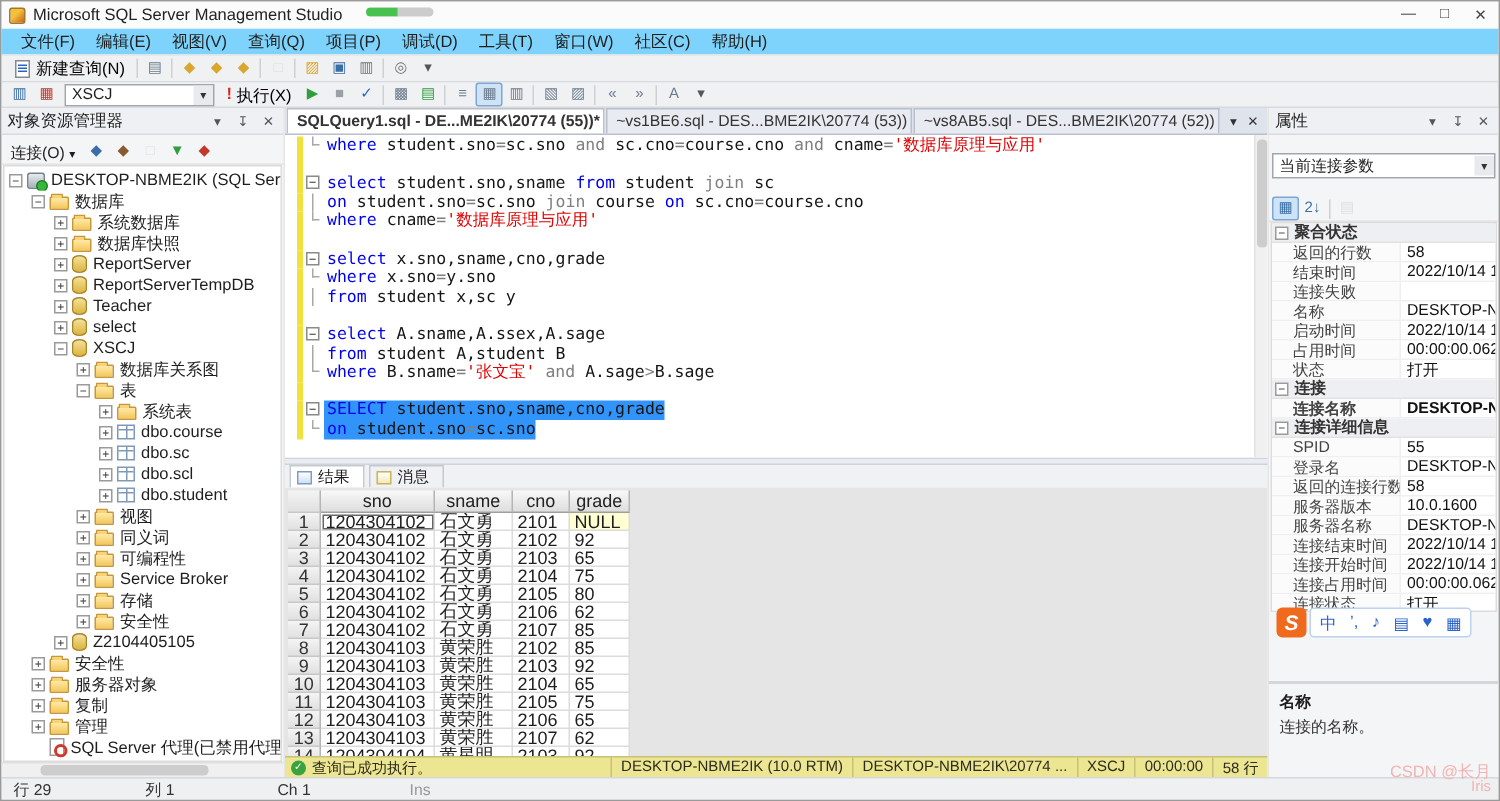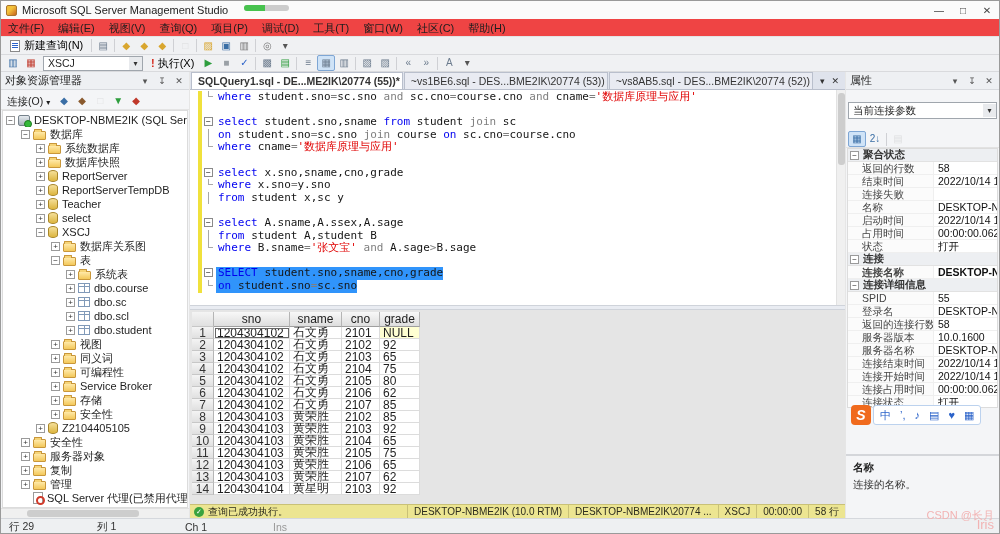--- a/index.html
+++ b/index.html
@@ -11,21 +11,21 @@
   
   .titlebar{height:18px;background:#fbfbfb;display:flex;align-items:center;padding:0 5px;gap:5px;position:relative}
   .appicon{width:11px;height:11px;border-radius:2px;background:linear-gradient(135deg,#f3c13a 40%,#c8641e);border:1px solid #a9742c;flex:none}
   .wtitle{font-size:11px;color:#222;white-space:nowrap}
   .ppill{position:absolute;left:243px;top:4px;width:45px;height:6px;border-radius:3px;background:#cccccc;overflow:hidden}
   .ppill .gg{position:absolute;left:0;top:0;height:100%;width:46%;background:#47c24e}
   .wctrls{margin-left:auto;display:flex;gap:10px;color:#444;font-size:10px}
   .wc{width:14px;text-align:center;cursor:default}
 
   
-  .menubar{height:18px;background:#ef4444;display:flex;padding-left:0;border-bottom:1px solid #e3e3e3}
+  .menubar{height:18px;background:#7dd3fc;display:flex;align-items:center;padding-left:6px;border-bottom:1px solid #e3e3e3}
   .menu-item{padding:2px 7px;white-space:nowrap}
   .toolbar{height:18px;background:#f0f1f3;border-bottom:1px solid #d9dadd;display:flex;align-items:center;padding-left:3px}
   .tbi{width:18px;height:16px;display:inline-flex;align-items:center;justify-content:center;border:1px solid transparent;border-radius:2px;flex:none}
   .tbi .glyph{font-size:10px;line-height:1}
   .tbi.toggled{background:#cfe3f7;border-color:#7ea6d4}
   .tbi.disabled{opacity:.35}
   .tbsep{width:1px;height:13px;background:#cfd0d4;margin:0 2px;display:inline-block;flex:none}
   .iconhost{display:inline-flex;align-items:center}
   .nq{display:inline-flex;align-items:center;gap:4px;background:transparent;border:1px solid transparent;font:inherit;padding:1px 5px;white-space:nowrap}
   .nq-ico{width:10px;height:12px;background:#fff;border:1px solid #8a8a8a;position:relative;flex:none}
@@ -125,21 +125,21 @@
   .pdesc{position:absolute;left:0;right:0;bottom:0;height:64px;border-top:2px solid #d4d6da;padding:5px 7px;background:#f4f5f7}
   .pdesc-title{font-weight:bold;font-size:10.5px}
   .pdesc-text{color:#333;font-size:10.5px;margin-top:3px}
 
   
   .statusbar{height:17px;background:#eef0f2;border-top:1px solid #d5d8dd;display:flex;align-items:center;font-size:10.5px;color:#333}
   .sb-ready{flex:1;padding-left:6px}
   .sb-cell{width:88px;padding-left:8px;white-space:nowrap}
   .sb-ins{width:42px;color:#999}
   .watermark{position:absolute;right:5px;bottom:3px;text-align:right;color:#f2b3b3;font-size:11px;line-height:10px;pointer-events:none}
-  .watermark .wm2{font-size:13px}
+  .watermark .wm2{font-size:10px}
 </style>
 </head>
 <body>
 
 <div class="app">
 
   <div class="titlebar">
     <span class="appicon"></span>
     <span class="wtitle">Microsoft SQL Server Management Studio</span>
     <span class="ppill">
@@ -490,20 +490,30 @@
           <div class="eline"><span class="chbar"></span><span class="fold"></span><span class="code"></span></div>
           <div class="eline sel"><span class="chbar"></span><span class="fold"><span class="fm-start">−</span></span><span class="code"><span class="tk-k">SELECT</span><span class="tk-p"> </span><span class="tk-i">student.sno,sname,cno,grade</span></span></div>
           <div class="eline sel"><span class="chbar"></span><span class="fold"><span class="fm-end"></span></span><span class="code"><span class="tk-k">on</span><span class="tk-p"> </span><span class="tk-i">student.sno</span><span class="tk-o">=</span><span class="tk-i">sc.sno</span></span></div>
           <div class="vscroll">
             <i class="thumb"></i>
           </div>
       </div>
 
       <div class="hsplit"></div>
 
+      <div class="rtabs">
+        <span class="rtab active">
+          <i class="rt-ico"></i>
+          <span>结果</span>
+        </span>
+        <span class="rtab">
+          <i class="rt-ico msg"></i>
+          <span>消息</span>
+        </span>
+      </div>
 
       <div class="grid" id="grid">
           <div class="grow ghead">
             <span class="gc gnum"></span>
             <span class="gc c1">sno</span>
             <span class="gc c2">sname</span>
             <span class="gc c3">cno</span>
             <span class="gc c4">grade</span>
           </div>
           <div class="grow">

